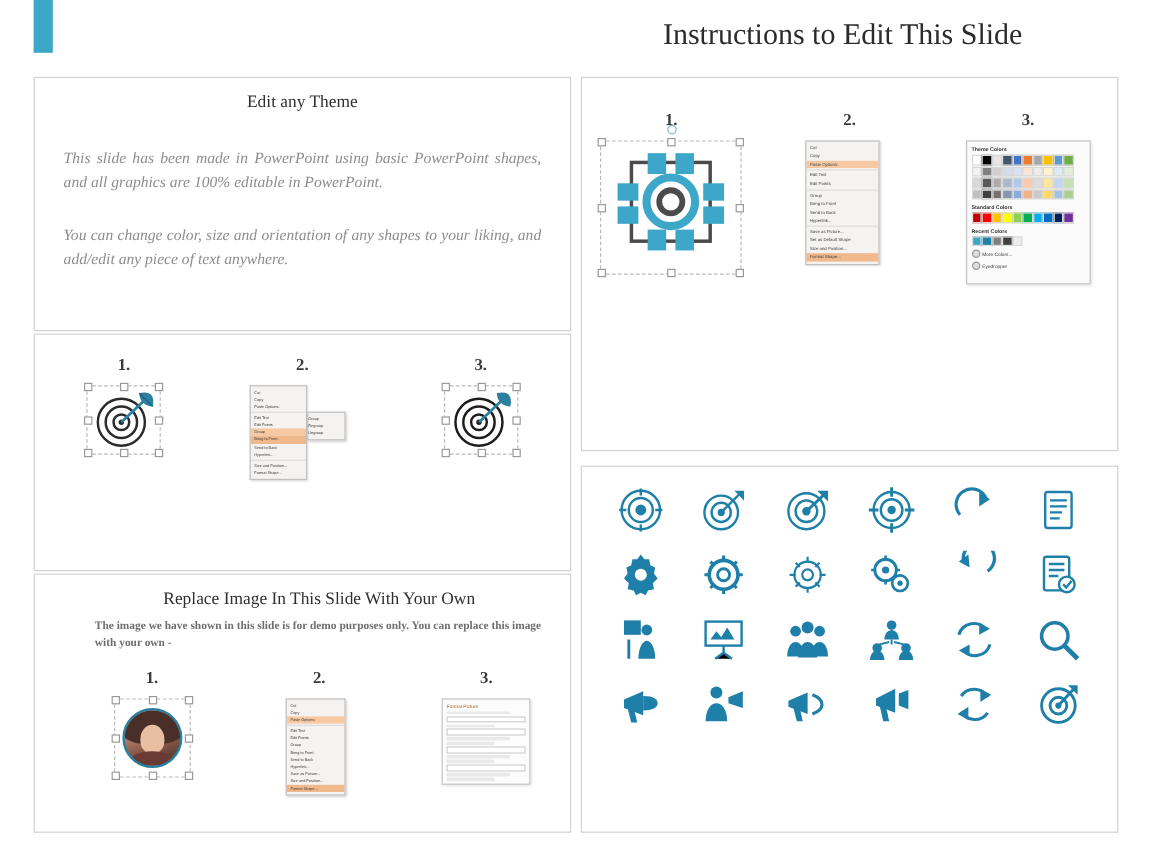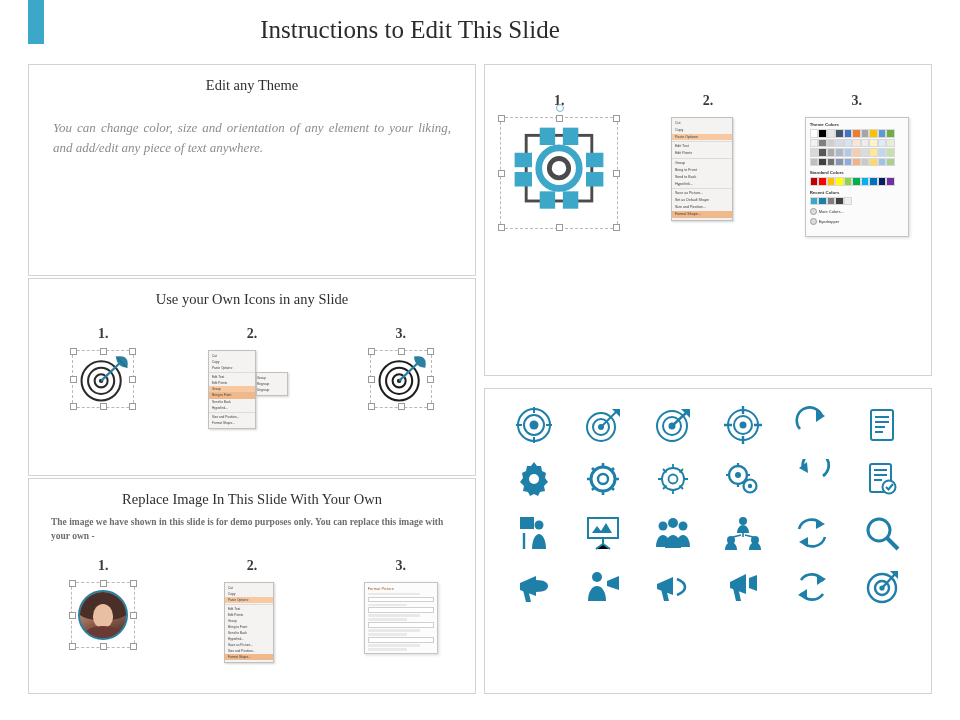--- a/index.html
+++ b/index.html
@@ -23,24 +23,25 @@
   .left-accent {
     position: absolute;
     left: 28px; top: 0;
     width: 16px; height: 44px;
     background: #3ca7c8;
   }
   .slide-title {
     position: absolute;
     left: 0; top: 16px;
     width: 820px;
-    text-align: center;
+    text-align: right;
     font-size: 25px;
     color: #2b2b2b;
     font-family: "Liberation Serif", serif;
+    padding-left: 32px;
   }
 
   
   .panel {
     position: absolute;
     border: 1px solid #d2d2d2;
     background: #ffffff;
     box-sizing: border-box;
   }
   .panel-title {
@@ -174,21 +175,21 @@
     grid-template-columns: repeat(6, 1fr);
     row-gap: 14px;
     margin: 16px 14px 0 14px;
     justify-items: center;
     align-items: center;
   }
   .icon-cell { width: 40px; height: 40px; color: #1e7fa8; }
   .icon-cell svg { width: 100%; height: 100%; display: block; }
 
   #p-own-icons { left: 28px; top: 278px; width: 448px; height: 198px; }
-  #p-replace-image { left: 28px; top: 478px; width: 448px; height: 216px; }
+  #p-replace-image { left: 28px; top: 478px; width: 448px; height: 216px; padding-left: 28px; }
   #p-resize-shape { left: 484px; top: 64px; width: 448px; height: 312px; }
   #p-select-icons { left: 484px; top: 388px; width: 448px; height: 306px; }
 
   .small-note {
     color: #6e6e6e;
     font-size: 9.5px;
     font-weight: bold;
     font-family: "Liberation Serif", serif;
     margin: 8px 22px 0 22px;
     text-align: left;
@@ -237,25 +238,25 @@
 </head>
 <body>
 
 <div class="slide">
 
   <div class="left-accent"></div>
   <div class="slide-title">Instructions to Edit This Slide</div>
 
   <div class="panel" id="p-edit-shape">
     <div class="panel-title">Edit any Theme</div>
-    <div class="body-text second">You can change color, size and orientation of any element to your liking, and add/edit any piece of text anywhere.</div>
+    <div class="body-text first">This slide has been made in PowerPoint using basic PowerPoint shapes, and all graphics are 100% editable in PowerPoint.</div>
+    <div class="body-text second">You can change color, size and orientation of any shapes to your liking, and add/edit any piece of text anywhere.</div>
   </div>
 
   <div class="panel" id="p-own-icons">
-    <div class="panel-title">Use your Own Icons in any Slide</div>
 
     <div class="steps" style="margin-top:18px;">
 
       <div class="step">
         <div class="step-num">1.</div>
         <div class="thumb" style="width:70px;height:66px;">
           <div class="handle-box" style="width:62px;height:58px;margin:4px auto 0;">
             <span class="handle h-tl"></span><span class="handle h-tc"></span><span class="handle h-tr"></span>
             <span class="handle h-ml"></span><span class="handle h-mr"></span>
             <span class="handle h-bl"></span><span class="handle h-bc"></span><span class="handle h-br"></span>

